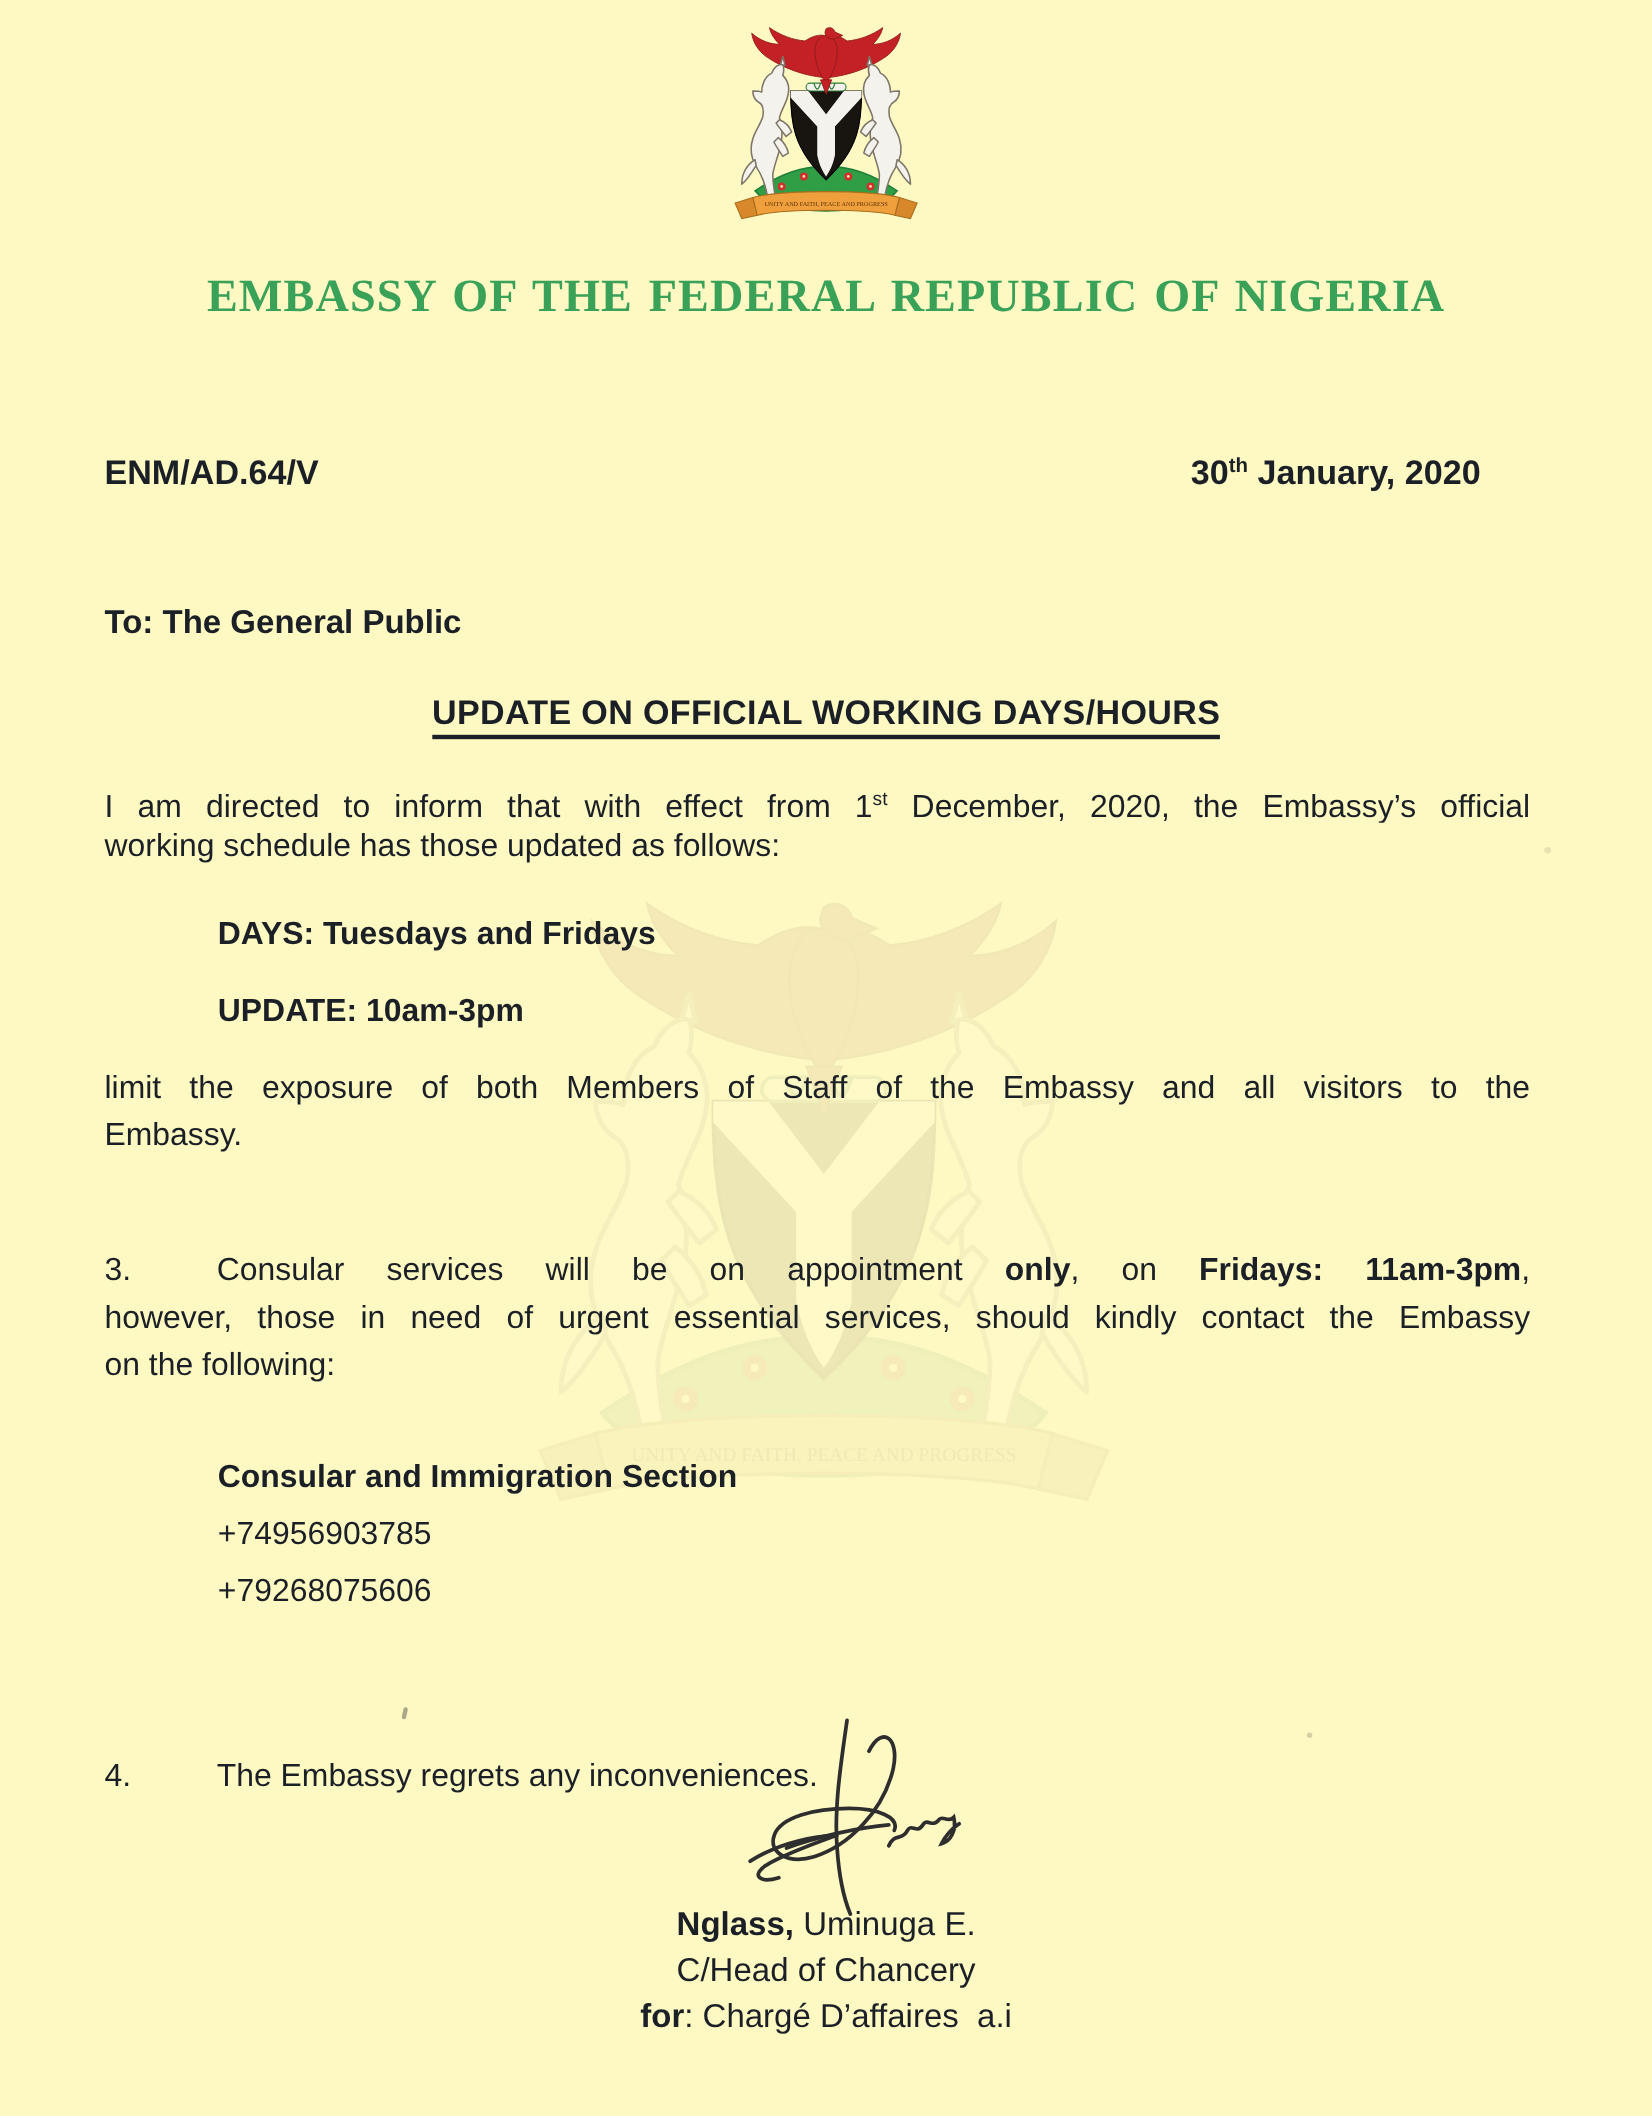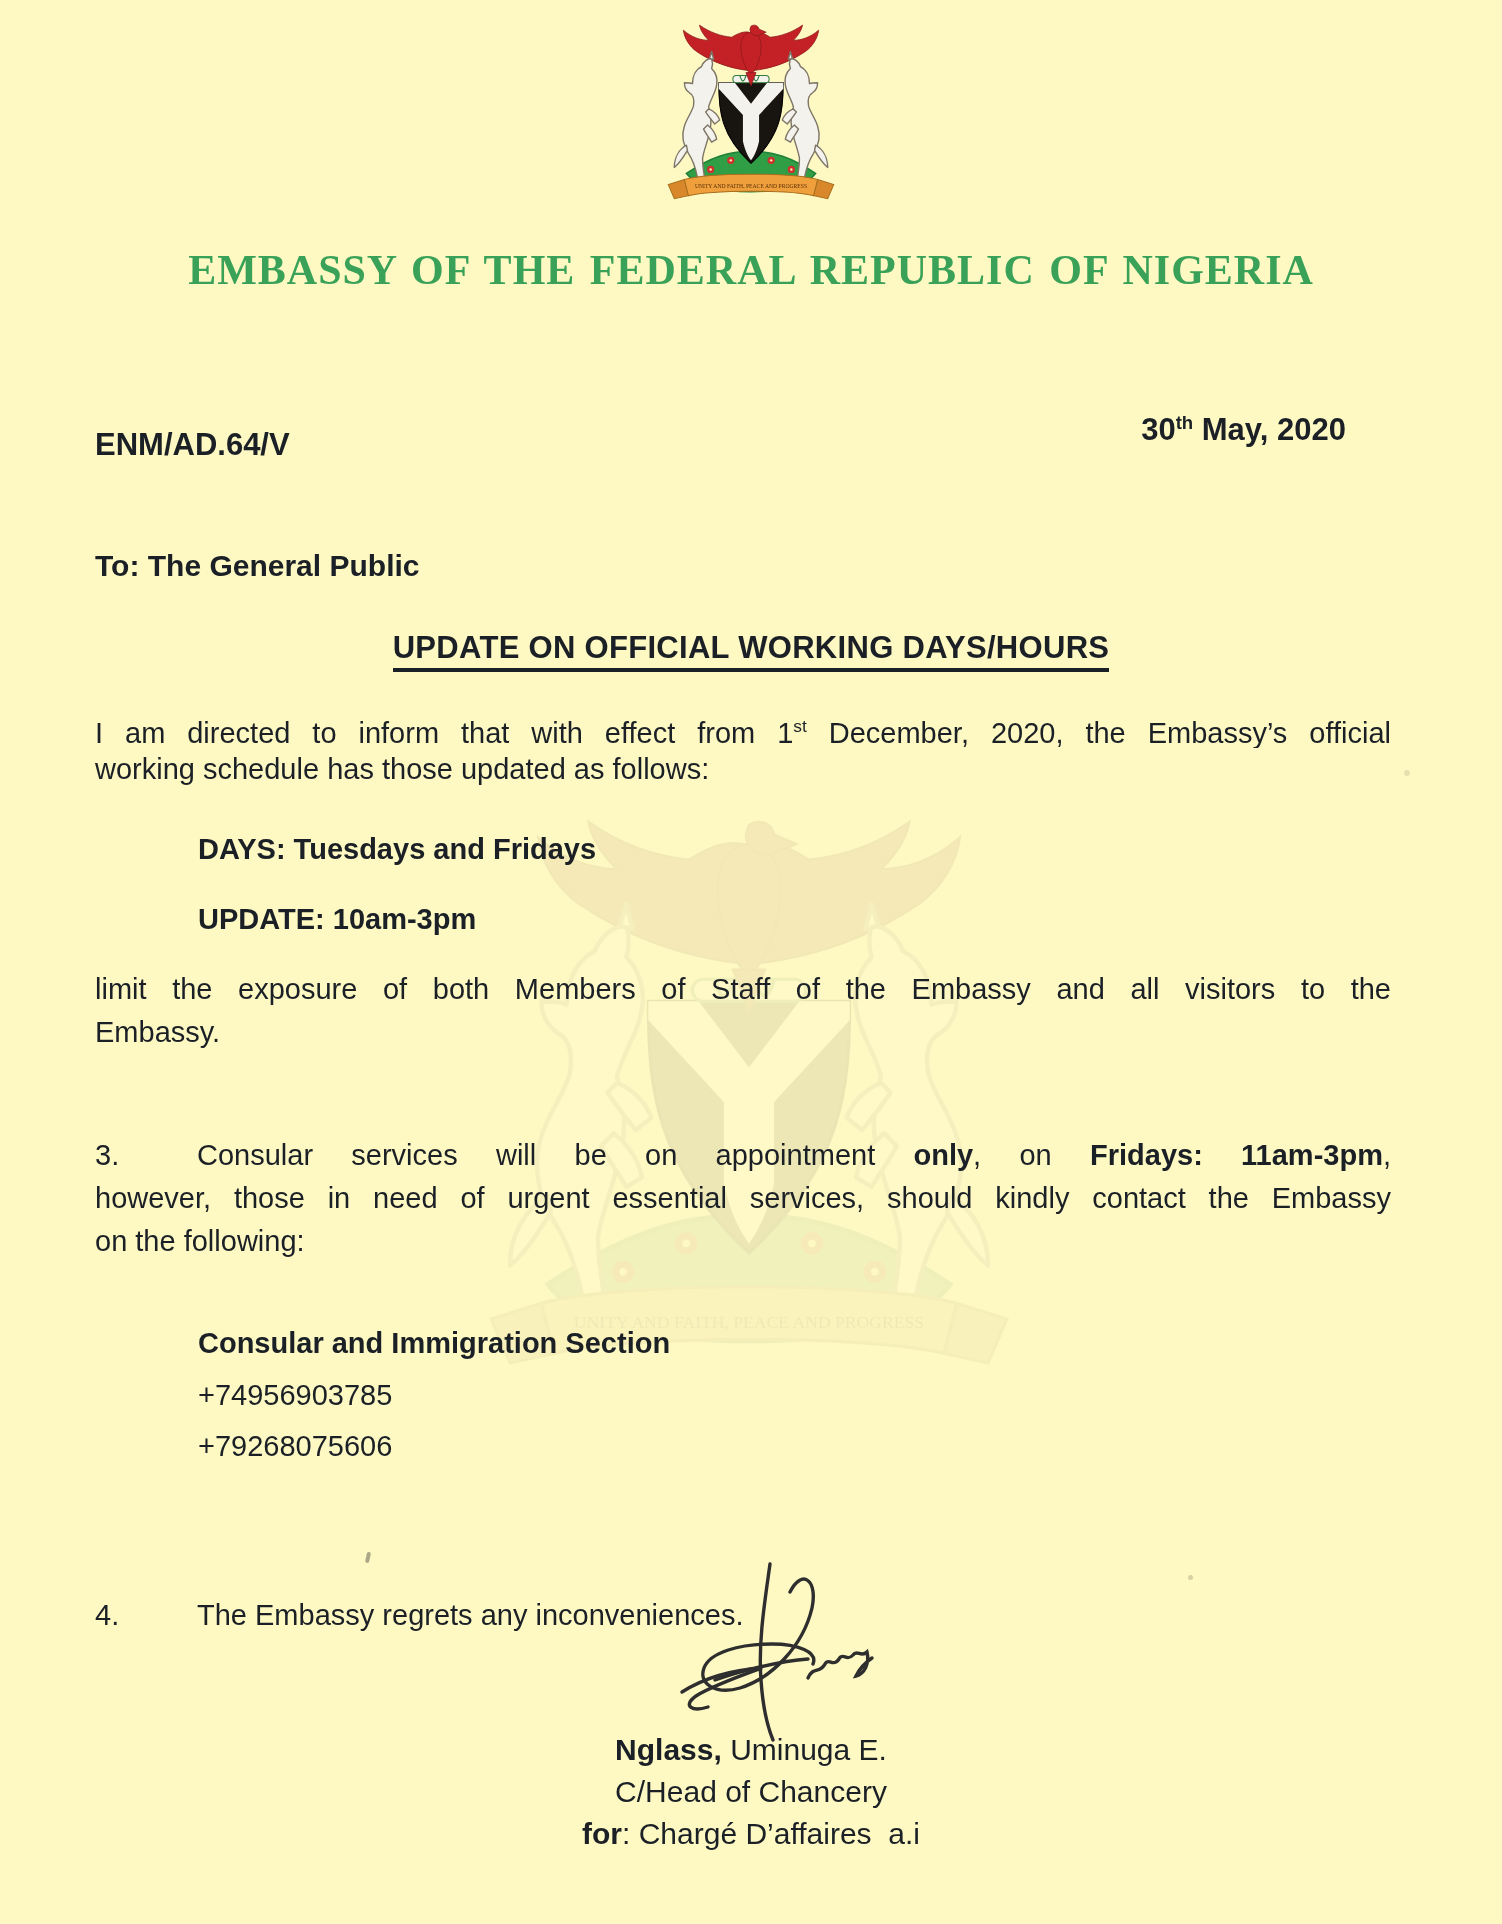--- a/index.html
+++ b/index.html
@@ -20,21 +20,21 @@
   }
   
   .org-title{
     position:absolute;top:246px;left:0;width:1502px;
     text-align:center;
     font-family:"Liberation Serif","DejaVu Serif",serif;
     font-weight:bold;font-size:42px;letter-spacing:1px;word-spacing:3px;
     color:#3aa158;
   }
   .ref-row{position:absolute;top:412px;left:0;width:1502px;height:44px;font-weight:bold;font-size:31px;}
-  .ref-no{position:absolute;left:95px;top:15px;text-align:right;}
+  .ref-no{position:absolute;left:95px;top:0;text-align:right;}
   .date{position:absolute;right:156px;top:0;}
   sup.ord{font-size:60%;vertical-align:super;font-weight:inherit;}
   .to-line{position:absolute;top:549px;left:95px;font-weight:bold;font-size:30px;}
   .subject-wrap{position:absolute;top:630px;left:0;width:1502px;text-align:center;}
   .subject{
     display:inline-block;font-weight:bold;font-size:31px;
     border-bottom:4px solid #1b2026;padding-bottom:2px;letter-spacing:0.3px;
   }
   
   .par{position:absolute;left:95px;width:1296px;font-size:29px;}
@@ -140,21 +140,21 @@
   </svg>
 
   <svg class="emblem" viewBox="0 0 220 192">
     <use href="#coa"></use>
   </svg>
 
   <div class="org-title">EMBASSY OF THE FEDERAL REPUBLIC OF NIGERIA</div>
 
   <div class="ref-row">
     <span class="ref-no">ENM/AD.64/V</span>
-    <span class="date"><span>30</span><sup class="ord">th</sup><span> May, 2020</span></span>
+    <span class="date"><span>30</span><sup class="ord">th</sup><span> January, 2020</span></span>
   </div>
 
   <div class="to-line">To: The General Public</div>
 
   <div class="subject-wrap">
     <span class="subject">UPDATE ON OFFICIAL WORKING DAYS/HOURS</span>
   </div>
 
   <div class="par" style="top:705px">
     <span class="jline"><span>I am directed to inform that with effect from 1</span><sup class="ord">st</sup><span> December, 2020, the Embassy’s official</span></span>

